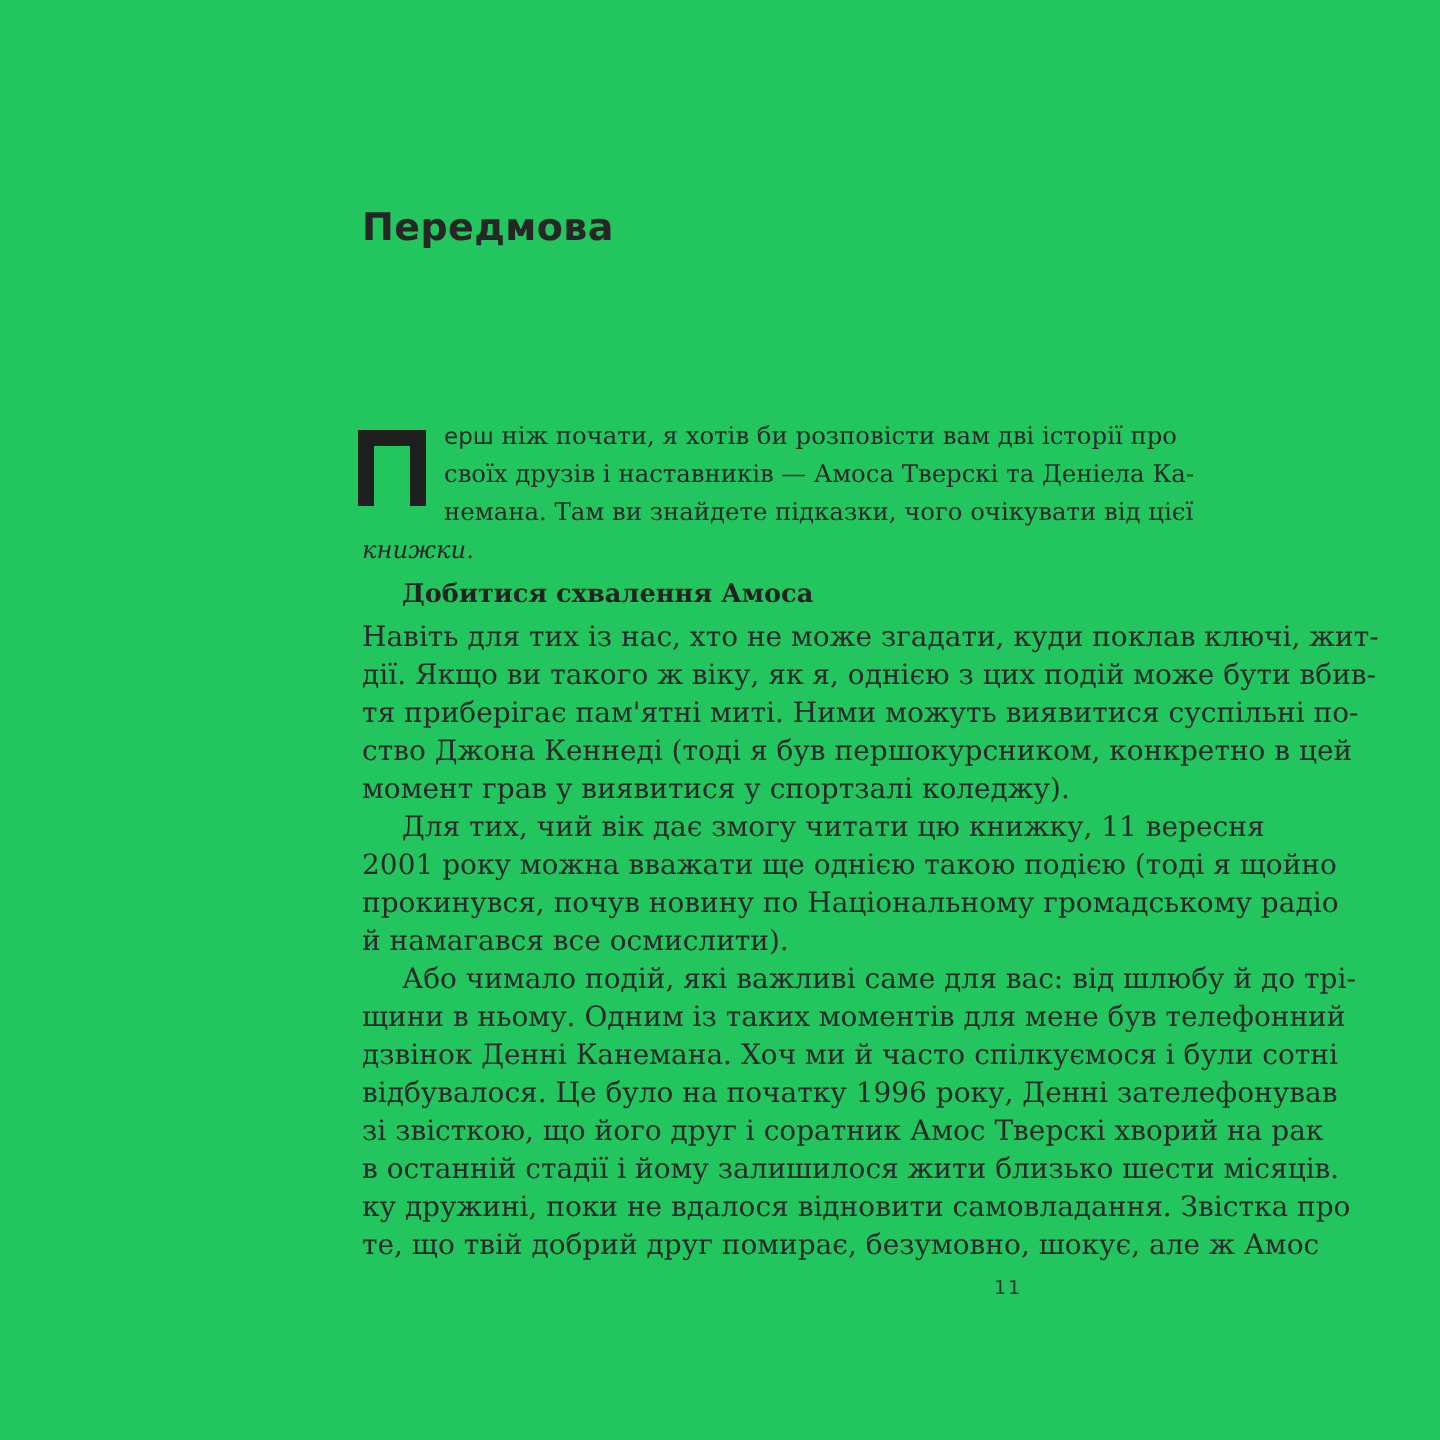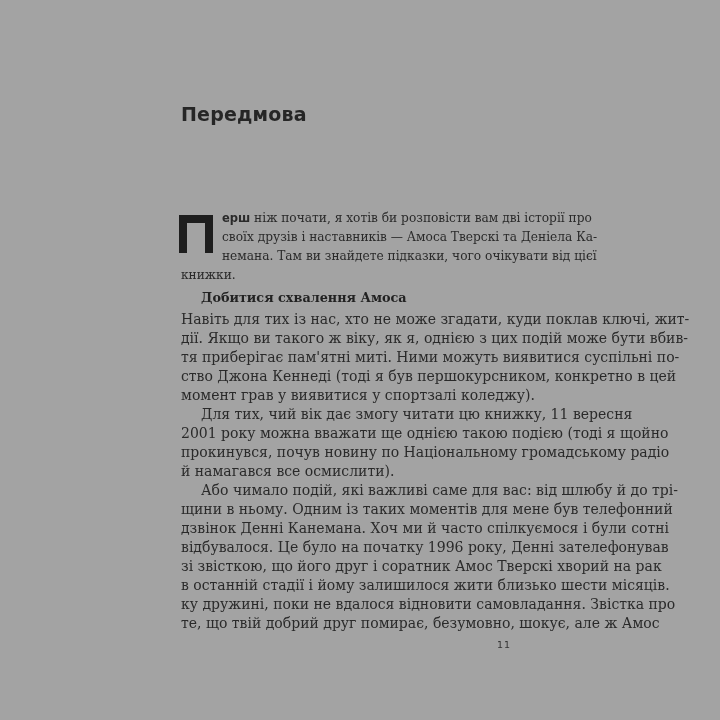--- a/index.html
+++ b/index.html
@@ -1,25 +1,25 @@
 <!DOCTYPE html>
 <html><head>
 <meta charset="utf-8">
 <style>
   html, body { margin:0; padding:0; background:#ffffff; }
   body { width:720px; height:720px; position:relative; overflow:hidden; font-family:"DejaVu Serif", serif; color:#2a2a2a; }
-  .page { position:absolute; left:0; top:0; width:720px; height:720px; background:#a3a3a3; }
+  .page { position:absolute; left:0; top:0; width:720px; height:720px; background:#22c55e; }
   .chapter-title { position:absolute; left:181px; top:103px; font-family:"DejaVu Sans", sans-serif; font-weight:bold; font-size:19px; color:#262626; letter-spacing:0.2px; margin:0; }
   .dropcap { position:absolute; left:179px; top:215px; width:34px; height:38px; }
   .dropcap .bar { position:absolute; background:#1e1e1e; }
   .intro { position:absolute; left:181px; top:209px; width:362px; font-size:12.2px; line-height:19px; }
   .intro .line { display:block; white-space:nowrap; text-align:justify; text-align-last:justify; }
   .intro .ind { padding-left:41px; }
-  .intro .last { text-align-last:left; }
-  .first-word { font-family:"DejaVu Sans", sans-serif; font-weight:bold; font-size:11.5px; }
+  .intro .last { text-align-last:left;font-style:italic; }
+  .first-word { font-family:"DejaVu Sans", sans-serif; font-weight:normal; font-size:11.5px; }
   .section-title { position:absolute; left:201px; top:290px; font-weight:bold; font-size:12.8px; color:#222; margin:0;text-align:center; }
   .body { position:absolute; left:181px; top:310px; width:362px; font-size:14px; line-height:19px; }
   .body .line { display:block; white-space:nowrap; text-align:justify; text-align-last:justify; height:19px; }
   .body .para-start { padding-left:20px; }
   .body .para-end { text-align-last:left; }
   .folio { position:absolute; left:497px; top:639px; font-family:"DejaVu Sans", sans-serif; font-size:9.5px; color:#333; letter-spacing:1px;text-align:right; }
 </style>
 </head>
 <body>
 

